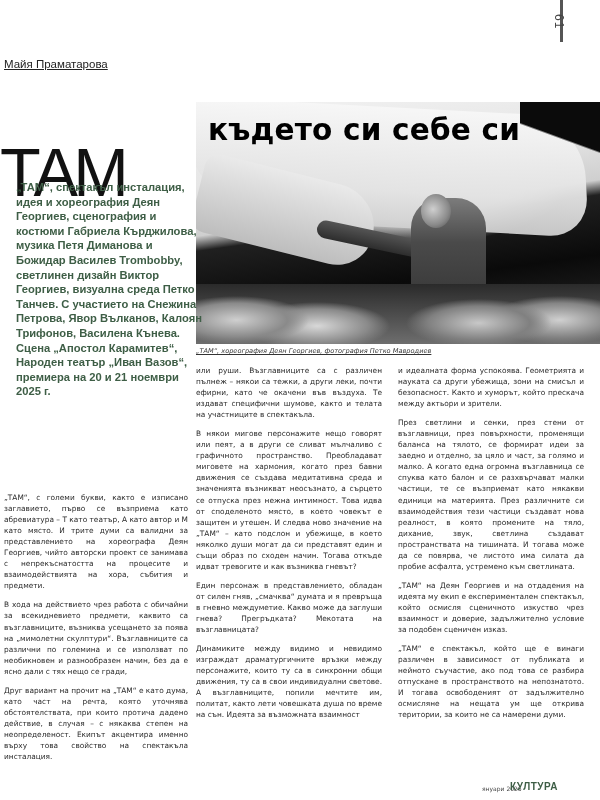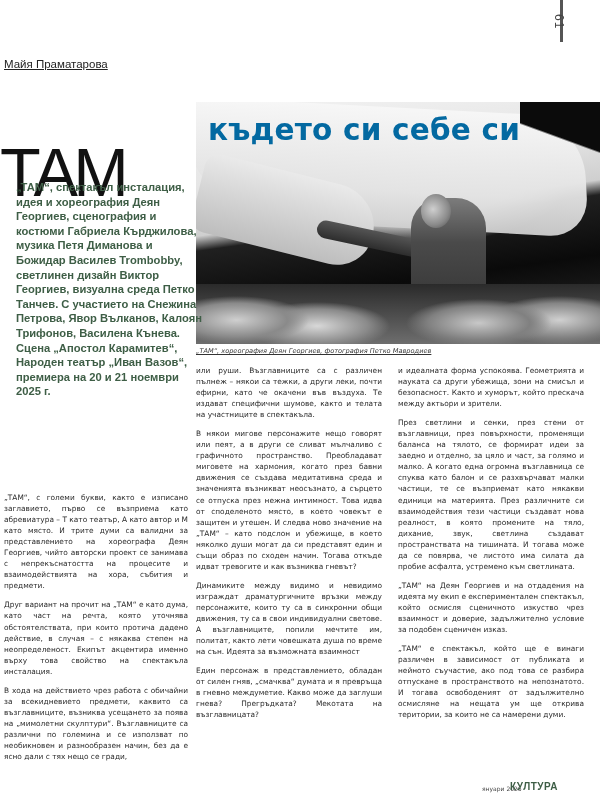--- a/index.html
+++ b/index.html
@@ -18,21 +18,21 @@
   .photo .darkcorner { position:absolute; right:0; top:0; width:80px; height:70px; background:linear-gradient(200deg,#0b0b0b 50%, rgba(0,0,0,0) 52%); }
   .photo .person { position:absolute; left:215px; top:96px; width:75px; height:148px; background:linear-gradient(180deg,#7c7c7c 0%, #4a4a4a 30%, #2a2a2a 100%); border-radius:30px 30px 6px 6px; }
   .photo .head { position:absolute; left:225px; top:92px; width:30px; height:34px; background:radial-gradient(circle at 40% 45%, #cfcfcf 0%, #8a8a8a 60%, #4a4a4a 100%); border-radius:50%; }
   .photo .arm { position:absolute; left:120px; top:128px; width:110px; height:18px; background:linear-gradient(180deg,#555,#2d2d2d); transform:rotate(12deg); border-radius:9px; }
   .photo .pillows { position:absolute; left:0; bottom:0; width:100%; height:60px; background:
       radial-gradient(ellipse 18% 40% at 10% 60%, #cfcfcf 0%, #8a8a8a 70%, rgba(0,0,0,0) 100%),
       radial-gradient(ellipse 18% 40% at 30% 70%, #d8d8d8 0%, #8a8a8a 70%, rgba(0,0,0,0) 100%),
       radial-gradient(ellipse 18% 40% at 70% 65%, #c8c8c8 0%, #808080 70%, rgba(0,0,0,0) 100%),
       radial-gradient(ellipse 18% 40% at 90% 60%, #d0d0d0 0%, #858585 70%, rgba(0,0,0,0) 100%),
       linear-gradient(180deg,#2a2a2a,#6e6e6e); }
-  .photo-title { position:absolute; left:208px; top:113px; font-family:"DejaVu Sans", sans-serif; font-weight:bold; font-size:29.5px; color:#0369a1; letter-spacing:0.2px; }
+  .photo-title { position:absolute; left:208px; top:113px; font-family:"DejaVu Sans", sans-serif; font-weight:bold; font-size:29.5px; color:#000000; letter-spacing:0.2px; }
   .caption { position:absolute; left:196px; top:347px; font-size:6.6px; font-style:italic; color:#333; font-family:"DejaVu Sans", sans-serif;text-decoration:underline; }
   .lead { position:absolute; left:4px; top:180px; width:188px; font-family:Liberation Sans, sans-serif; font-weight:bold; font-size:11.2px; line-height:14.6px; color:#3e5e46;margin-left:12px; }
   .col { position:absolute; font-family:"DejaVu Sans", sans-serif; font-size:7.4px; line-height:11.05px; color:#2a2a2a; text-align:justify; }
   .col p { margin:0 0 8px 0; }
   .col1 { left:4px; top:492px; width:184px; }
   .col2 { left:196px; top:365px; width:186px; }
   .col3 { left:398px; top:365px; width:186px; }
   .footer { position:absolute; left:482px; top:785px; font-size:6px; color:#444; font-family:"DejaVu Sans", sans-serif; }
   .footer-brand { position:absolute; left:510px; top:781px; font-family:Liberation Sans, sans-serif; font-weight:bold; font-size:10px; color:#3e5e46; letter-spacing:0.5px; }
 </style>
@@ -56,29 +56,29 @@
   <div class="pillows"></div>
 </div>
 <div class="photo-title">където си себе си</div>
 
 <div class="caption">„ТАМ“, хореография Деян Георгиев, фотография Петко Мавродиев</div>
 
 <div class="lead">„ТАМ“, спектакъл инсталация, идея и хореография Деян Георгиев, сценография и костюми Габриела Кърджилова, музика Петя Диманова и Божидар Василев Trombobby, светлинен дизайн Виктор Георгиев, визуална среда Петко Танчев. С участието на Снежина Петрова, Явор Вълканов, Калоян Трифонов, Василена Кънева. Сцена „Апостол Карамитев“, Народен театър „Иван Вазов“, премиера на 20 и 21 ноември 2025 г.</div>
 
 <div class="col col1">
   <p>„ТАМ“, с големи букви, както е изписано заглавието, първо се възприема като абревиатура – Т като театър, А като автор и М като място. И трите думи са валидни за представлението на хореографа Деян Георгиев, чийто авторски проект се занимава с непрекъснатостта на процесите и взаимодействията на хора, събития и предмети.</p>
+  <p>В хода на действието чрез работа с обичайни за всекидневието предмети, каквито са възглавниците, възниква усещането за поява на „мимолетни скулптури“. Възглавниците са различни по големина и се използват по необикновен и разнообразен начин, без да е ясно дали с тях нещо се гради,</p>
   <p>Друг вариант на прочит на „ТАМ“ е като дума, като част на речта, която уточнява обстоятелствата, при които протича дадено действие, в случая – с някаква степен на неопределеност. Екипът акцентира именно върху това свойство на спектакъла инсталация.</p>
-  <p>В хода на действието чрез работа с обичайни за всекидневието предмети, каквито са възглавниците, възниква усещането за поява на „мимолетни скулптури“. Възглавниците са различни по големина и се използват по необикновен и разнообразен начин, без да е ясно дали с тях нещо се гради,</p>
 </div>
 
 <div class="col col2">
   <p>или руши. Възглавниците са с различен пълнеж – някои са тежки, а други леки, почти ефирни, като че окачени във въздуха. Те издават специфични шумове, както и телата на участниците в спектакъла.</p>
   <p>В някои мигове персонажите нещо говорят или пеят, а в други се сливат мълчаливо с графичното пространство. Преобладават миговете на хармония, когато през бавни движения се създава медитативна среда и значенията възникват неосъзнато, а сърцето се отпуска през нежна интимност. Това идва от споделеното място, в което човекът е защитен и утешен. И следва ново значение на „ТАМ“ – като подслон и убежище, в което няколко души могат да си представят един и същи образ по сходен начин. Тогава откъде идват тревогите и как възниква гневът?</p>
+  <p>Един персонаж в представлението, обладан от силен гняв, „смачква“ думата и я превръща в гневно междуметие. Какво може да заглуши гнева? Прегръдката? Мекотата на възглавницата?</p>
   <p>Динамиките между видимо и невидимо изграждат драматургичните връзки между персонажите, които ту са в синхронни общи движения, ту са в свои индивидуални светове. А възглавниците, попили мечтите им, политат, както лети човешката душа по време на сън. Идеята за възможната взаимност</p>
-  <p>Един персонаж в представлението, обладан от силен гняв, „смачква“ думата и я превръща в гневно междуметие. Какво може да заглуши гнева? Прегръдката? Мекотата на възглавницата?</p>
 </div>
 
 <div class="col col3">
   <p>и идеалната форма успокоява. Геометрията и науката са други убежища, зони на смисъл и безопасност. Както и хуморът, който прескача между актьори и зрители.</p>
   <p>През светлини и сенки, през стени от възглавници, през повърхности, променящи баланса на тялото, се формират идеи за заедно и отделно, за цяло и част, за голямо и малко. А когато една огромна възглавница се спуква като балон и се разхвърчават малки частици, те се възприемат като някакви единици на материята. През различните си взаимодействия тези частици създават нова реалност, в която промените на тяло, дихание, звук, светлина създават пространствата на тишината. И тогава може да се повярва, че листото има силата да пробие асфалта, устремено към светлината.</p>
   <p>„ТАМ“ на Деян Георгиев и на отдадения на идеята му екип е експериментален спектакъл, който осмисля сценичното изкуство чрез взаимност и доверие, задължително условие за подобен сценичен изказ.</p>
   <p>„ТАМ“ е спектакъл, който ще е винаги различен в зависимост от публиката и нейното съучастие, ако под това се разбира отпускане в пространството на непознатото. И тогава освободеният от задължително осмисляне на нещата ум ще открива територии, за които не са намерени думи.</p>
 </div>
 
 <div class="footer">януари 2026</div>

